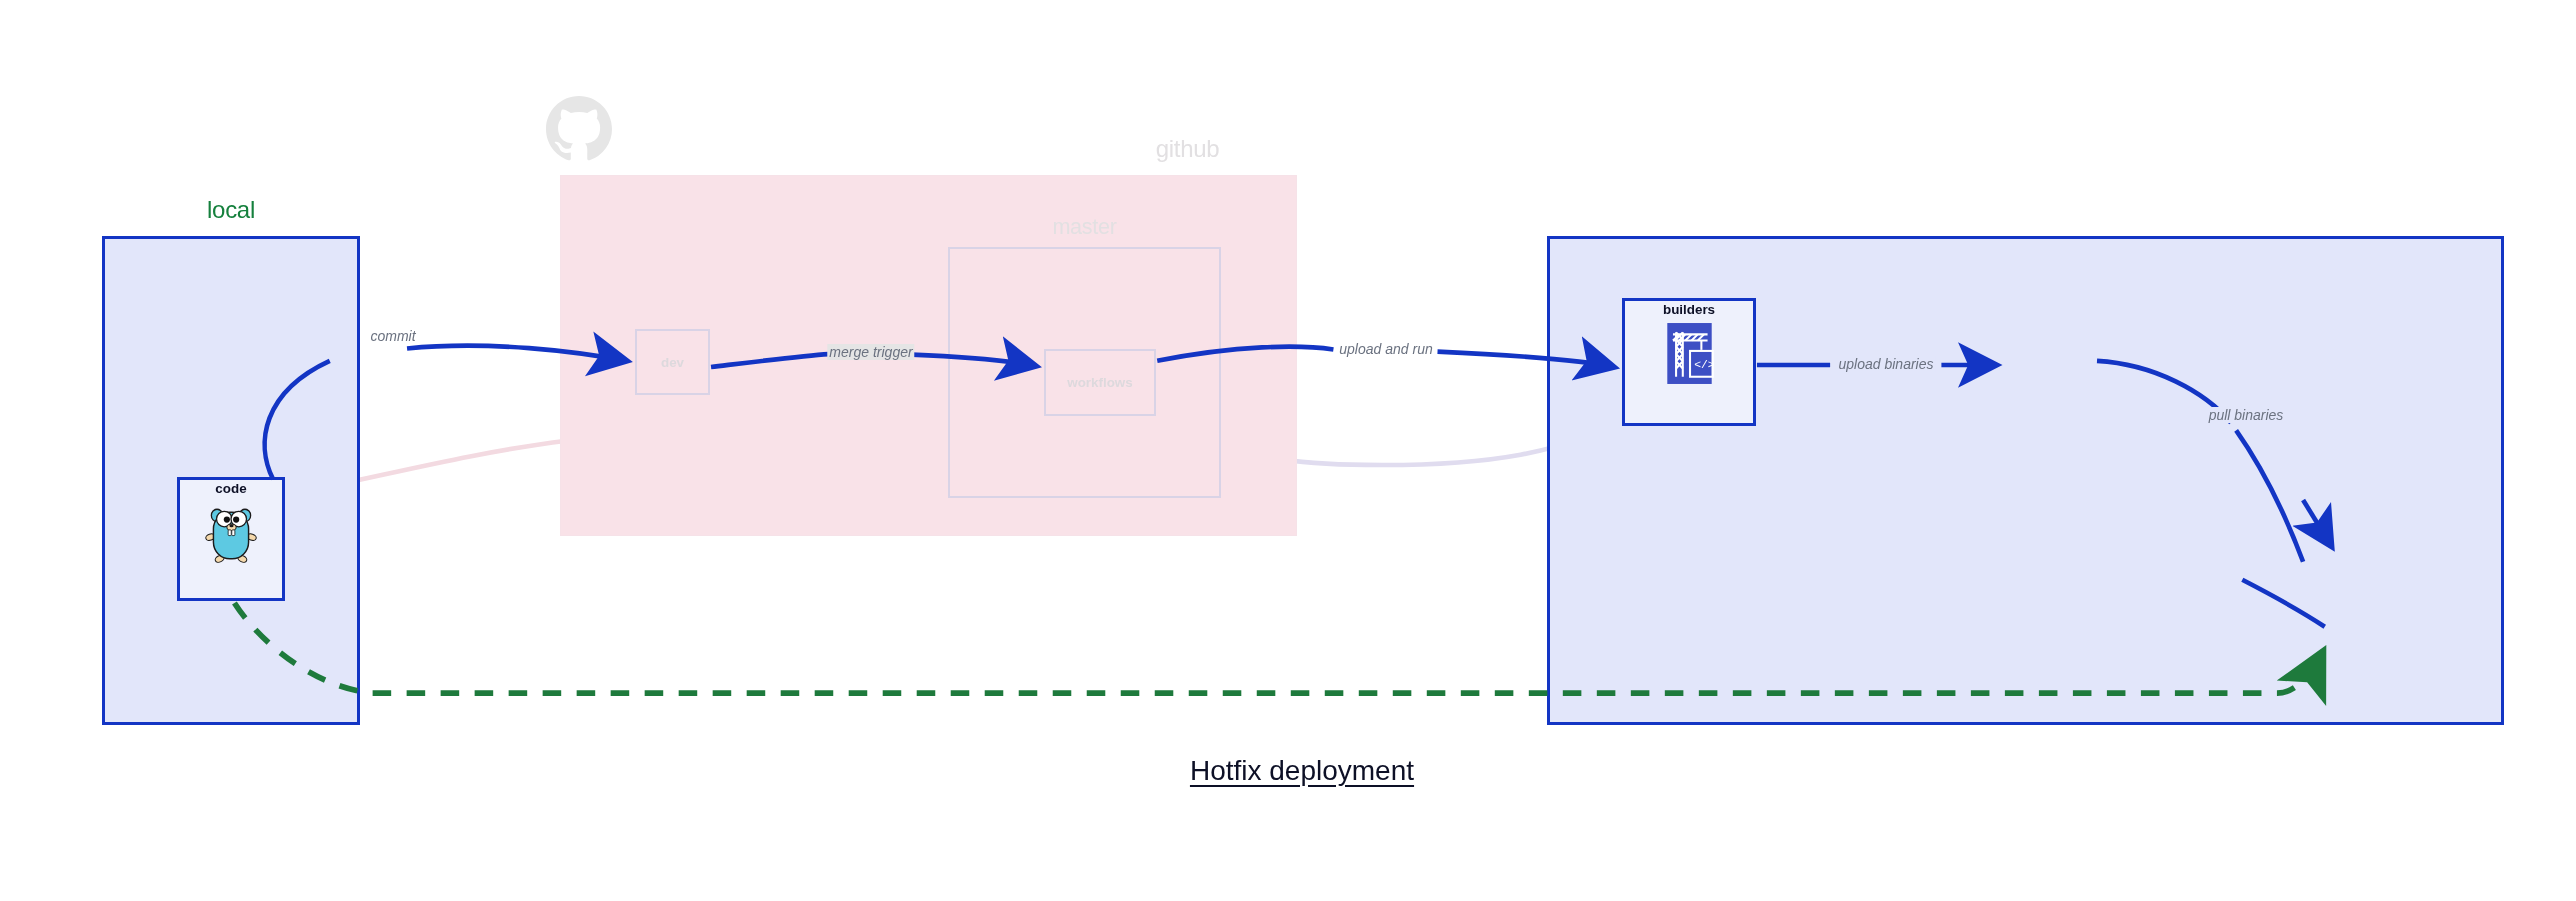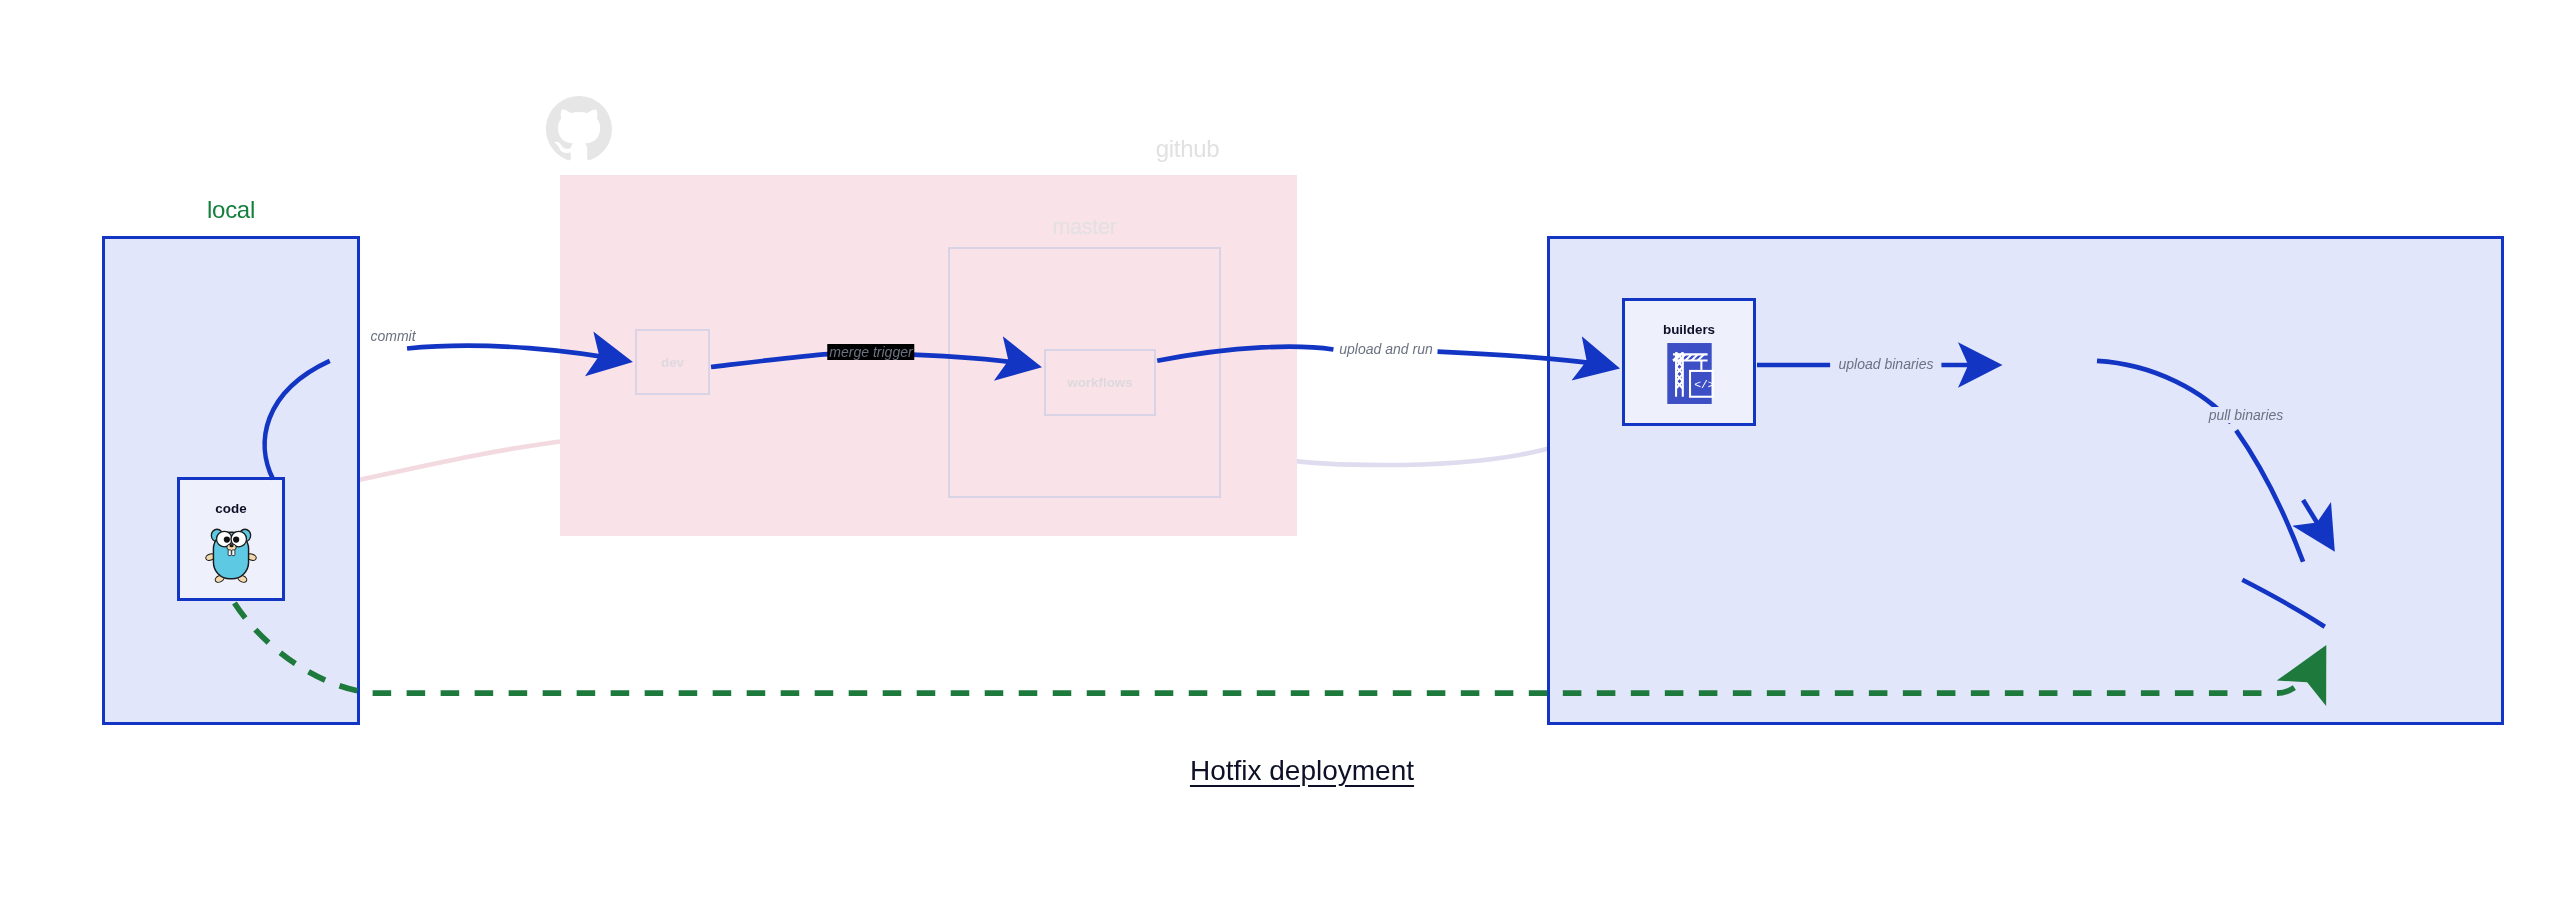--- a/index.html
+++ b/index.html
@@ -38,21 +38,21 @@
 
   
   .node{
     position:absolute;box-sizing:border-box;
     background:#eef1fc;border:3.1px solid #1335c4;
     display:flex;flex-direction:column;
     align-items:center;
   }
   .node .nlabel{
     font-size:13.4px;font-weight:bold;color:#0d1026;
-    margin-top:21px;white-space:nowrap;
+    margin-top:1px;white-space:nowrap;
   }
   .node .nicon{margin-top:6.2px;}
 
   .node.ghost{
     background:transparent;border:2.1px solid #d9d3e6;
     justify-content:center;
   }
   .node.ghost .nlabel{
     color:#ddd9dd;font-size:13.4px;font-weight:bold;margin:0;
   }
@@ -60,21 +60,21 @@
   
   .elabel{
     position:absolute;
     font-style:italic;
     font-size:14px;
     color:#6b7280;
     white-space:nowrap;
     background:#ffffff;
     padding:0 2.1px;
   }
-  .elabel.onpink{background:#000000;text-align:right;}
+  .elabel.onpink{background:#e5e5e5;text-align:right;}
   .elabel.onblue{background:#e2e6fa;}
 
   
   #diagram-title{
     position:absolute;
     font-size:28px;
     color:#0d1026;
     text-decoration:underline;
     text-underline-offset:5.2px;
     white-space:nowrap;

